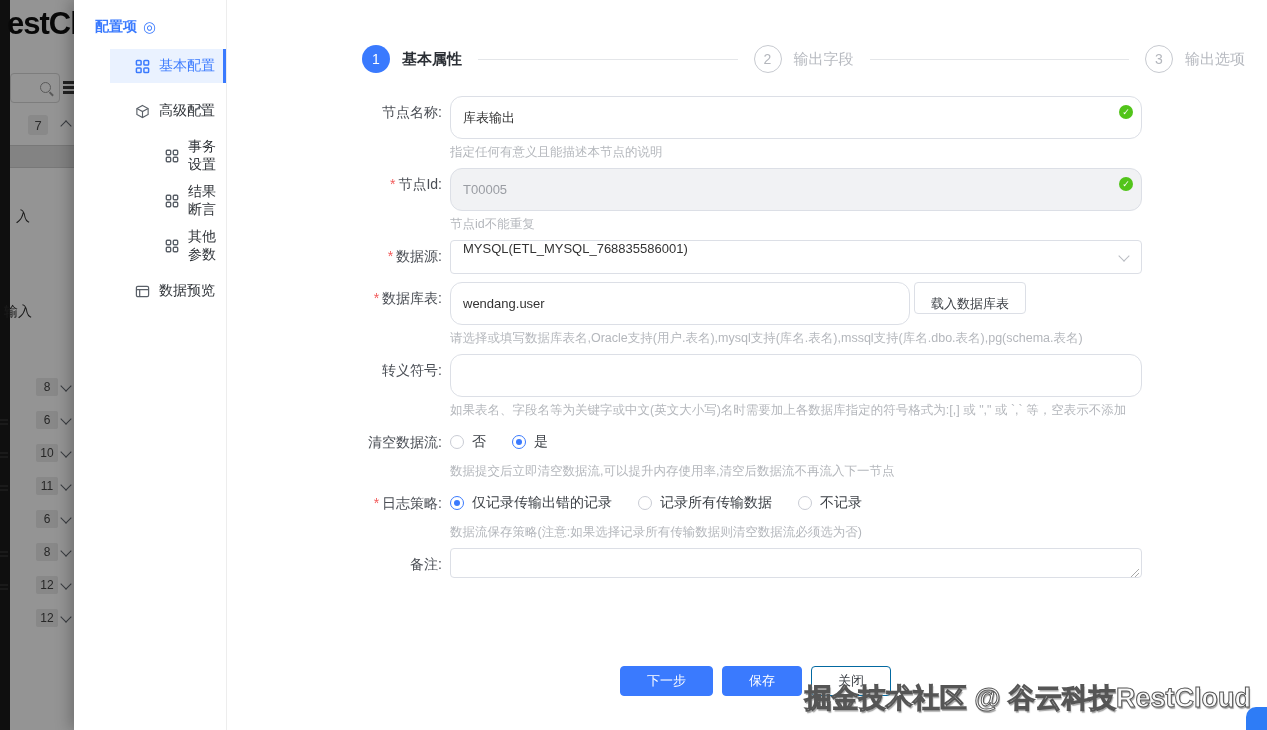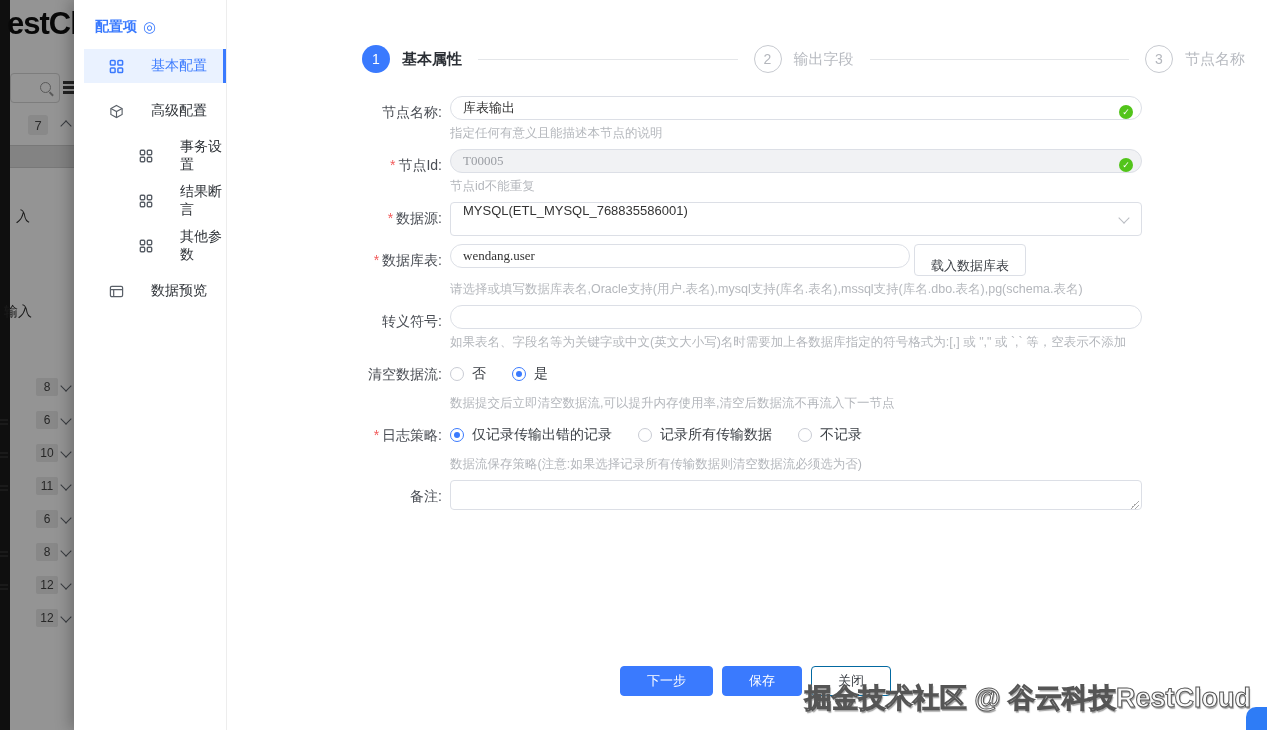--- a/index.html
+++ b/index.html
@@ -27,21 +27,21 @@
   .chev.up{transform:rotate(-135deg);}
   
   .overlay{position:absolute;inset:0;background:rgba(0,0,0,0.42);z-index:5;}
   
   .modal{position:absolute;left:74px;top:0;right:0;bottom:0;background:#fff;z-index:10;box-shadow:-4px 0 14px rgba(0,0,0,.25);}
   
   .cfg-side{position:absolute;left:0;top:0;width:153px;height:100%;border-right:1px solid #ededed;box-sizing:border-box;padding-top:18px;}
   .cfg-title{margin-left:21px;display:flex;align-items:center;gap:6px;color:#3a7afe;font-size:14px;font-weight:bold;}
   .cfg-title .bullseye{font-size:15px;font-weight:normal;}
   .nav{margin-top:13px;}
-  .nav-item{position:relative;height:34px;margin-left:10px;margin-bottom:11px;display:flex;align-items:center;gap:27px;padding-left:25px;font-size:14px;color:#2f3338;cursor:pointer;}
+  .nav-item{position:relative;height:34px;margin-left:36px;margin-bottom:11px;display:flex;align-items:center;gap:9px;padding-left:25px;font-size:14px;color:#2f3338;cursor:pointer;}
   .nav-item svg{flex:none;color:#5a6068;}
   .nav-item.selected{background:#eaf2ff;color:#3a7afe;}
   .nav-item.selected svg{color:#3a7afe;}
   .nav-item.selected::after{content:"";position:absolute;right:0;top:0;width:3px;height:100%;background:#3a7afe;}
   .nav-item.sub{padding-left:55px;}
   .nav-item .arrow{position:absolute;right:22px;}
   
   .modal-main{position:absolute;left:181px;top:0;right:0;bottom:0;}
   .steps{display:flex;align-items:center;padding:45px 22px 0 107px;}
   .step-circle{flex:none;width:28px;height:28px;border-radius:50%;display:flex;align-items:center;justify-content:center;font-size:14px;box-sizing:border-box;}
@@ -52,21 +52,21 @@
   .step.active .step-label{font-weight:bold;color:#2b2f35;}
   .step.pending .step-label{color:#b7bac0;}
   .connector{flex:1;height:1px;background:#e4e6e9;margin:0 16px;}
   
   .form{position:absolute;left:0;top:96px;right:0;}
   .form-row{display:flex;margin-bottom:8px;}
   .flabel{flex:none;width:195px;text-align:right;padding-right:8px;box-sizing:border-box;font-size:14px;color:#4a4e55;line-height:32px;white-space:nowrap;}
   .req{color:#f25a5a;margin-right:3px;}
   .fstack{width:692px;}
   .ctl{position:relative;}
-  .tinput{width:100%;height:24px;box-sizing:border-box;border:1px solid #dcdfe6;border-radius:12px;padding:0 30px 0 12px;font-size:13px;color:#333;background:#fff;font-family:Liberation Serif, serif;outline:none;}
+  .tinput{width:100%;height:43px;box-sizing:border-box;border:1px solid #dcdfe6;border-radius:12px;padding:0 30px 0 12px;font-size:13px;color:#333;background:#fff;font-family:Liberation Sans, sans-serif;outline:none;}
   .tinput:disabled{background:#f1f2f4;color:#9a9da3;-webkit-text-fill-color:#9a9da3;}
   .ok-badge{position:absolute;right:9px;top:9px;width:14px;height:14px;border-radius:50%;background:#52c41a;color:#fff;font-size:9px;display:flex;align-items:center;justify-content:center;}
   .select-box{height:32px;border:1px solid #dcdfe6;border-radius:4px;display:flex;padding:0 30px 0 12px;font-size:13px;color:#333;cursor:pointer;position:relative;}
   .select-box .chev{position:absolute;right:13px;top:11px;border-color:#b9bcc2;}
   .table-line{display:flex;gap:4px;}
   .table-line .ctl{width:460px;}
   .ghost-btn{height:32px;padding:12px 16px;background:#fff;border:1px solid #dcdfe6;border-radius:4px;font-size:13px;color:#3c4046;cursor:pointer;white-space:nowrap;font-family:inherit;}
   .helper{margin-top:6px;font-size:12.5px;color:#b4b7bc;line-height:15px;white-space:nowrap;}
   .radio-line{display:flex;align-items:center;height:32px;}
   .radio-opt{display:flex;align-items:center;gap:8px;margin-right:26px;font-size:14px;color:#3c4046;cursor:pointer;}
@@ -199,21 +199,21 @@
         <div class="step-label">基本属性</div>
       </div>
       <div class="connector"></div>
       <div class="step pending">
         <div class="step-circle">2</div>
         <div class="step-label">输出字段</div>
       </div>
       <div class="connector"></div>
       <div class="step pending">
         <div class="step-circle">3</div>
-        <div class="step-label">节点名称</div>
+        <div class="step-label">输出选项</div>
       </div>
     </div>
 
     <div class="form">
 
       <div class="form-row">
         <div class="flabel"><span class="req"></span><span>节点名称:</span></div>
         <div class="fstack">
           <div class="ctl">
             <input class="tinput" type="text" value="库表输出" style="">

